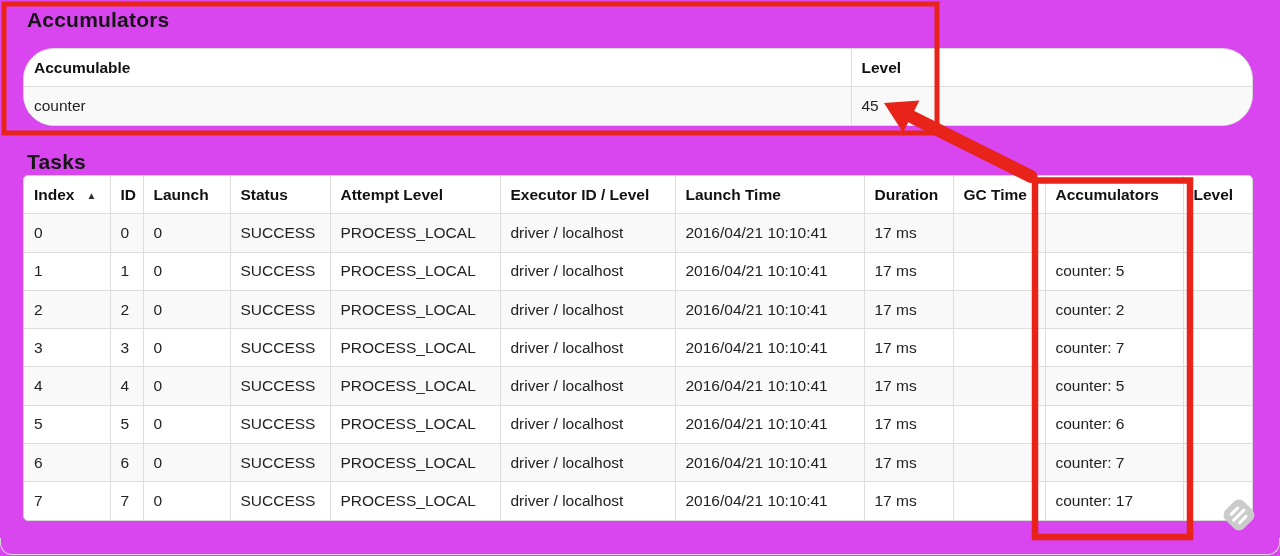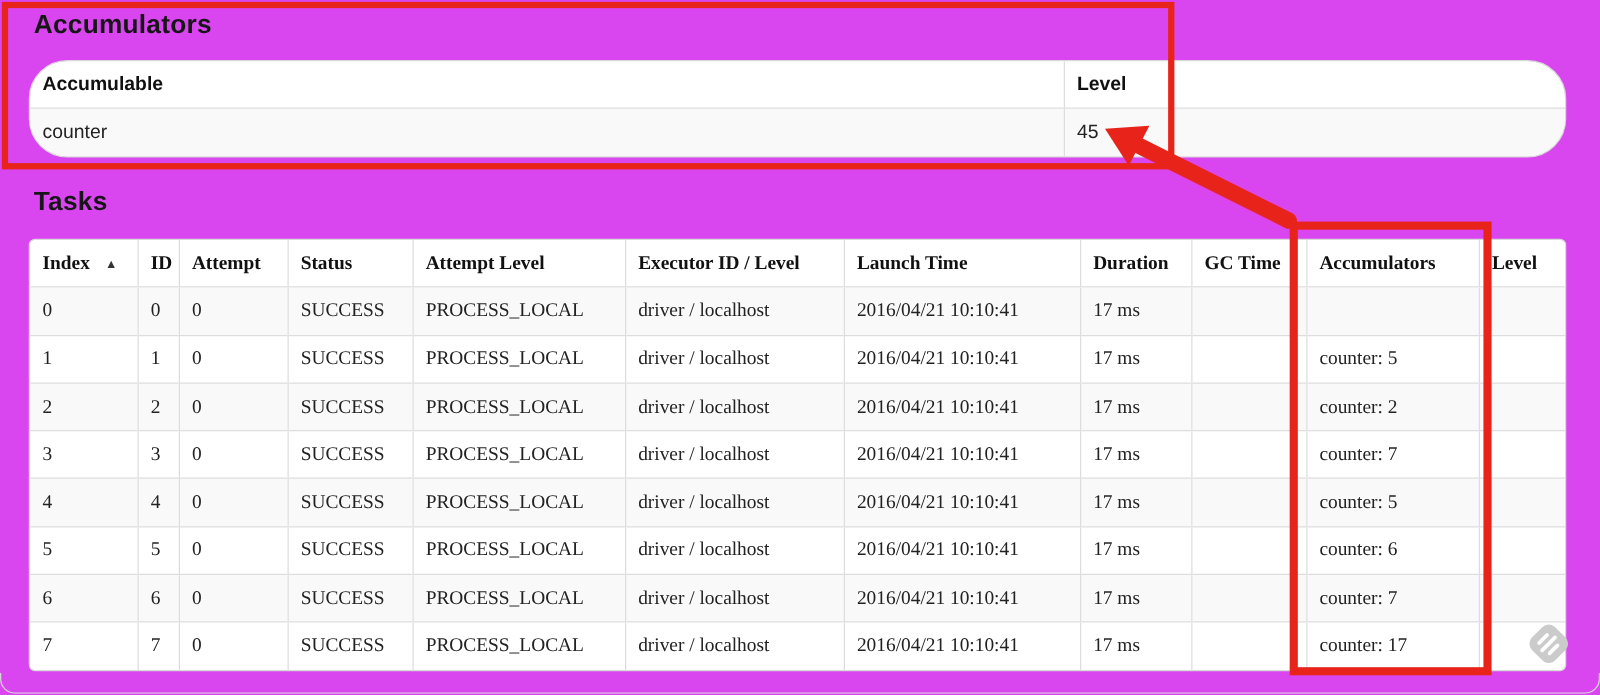--- a/index.html
+++ b/index.html
@@ -16,21 +16,21 @@
     position:absolute;left:27px;margin:0;font-size:21px;font-weight:bold;
     color:#161616;line-height:26px;letter-spacing:.2px;
   }
   #acc-heading{top:7px;}
   #tasks-heading{top:149px;}
   .tblwrap{
     position:absolute;left:23px;width:1228px;background:#fff;
     border:1px solid #d9d9d9;border-radius:5px;overflow:hidden;
   }
   #acc-wrap{top:48px;border-radius:31px;}
-  #tasks-wrap{top:191px;font-family:Liberation Serif, serif;}
+  #tasks-wrap{top:175px;}
   table{border-collapse:collapse;table-layout:fixed;width:100%;font-size:15.5px;}
   th,td{
     padding:0 10px;height:37.3px;text-align:left;vertical-align:middle;
     border-left:1px solid #ddd;overflow:hidden;white-space:nowrap;
   }
   th:first-child,td:first-child{border-left:none;}
   tbody td{border-top:1px solid #ddd;}
   th{font-weight:bold;color:#111;}
   td{color:#222;}
   tbody tr:nth-child(odd){background:#f9f9f9;}
@@ -81,21 +81,21 @@
         <col style="width:189px">
           <col style="width:89px">
           <col style="width:92px">
         <col style="width:138px">
           <col style="width:69px">
       </colgroup>
       <thead>
         <tr>
           <th><span>Index</span><span class="sort-icon">▲</span></th>
           <th>ID</th>
-          <th>Attempt</th>
+          <th>Launch</th>
           <th>Status</th>
           <th>Attempt Level</th>
           <th>Executor ID / Level</th>
           <th>Launch Time</th>
           <th>Duration</th>
           <th>GC Time</th>
           <th>Accumulators</th>
           <th>Level</th>
         </tr>
       </thead>

